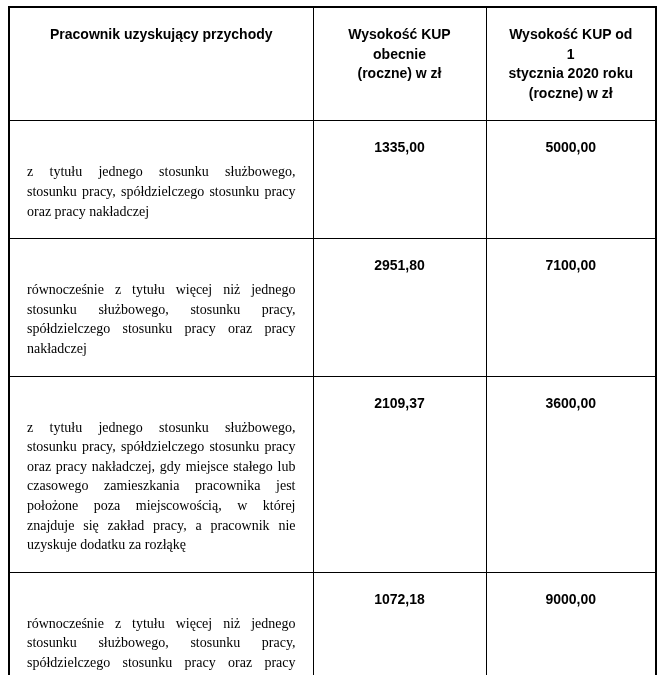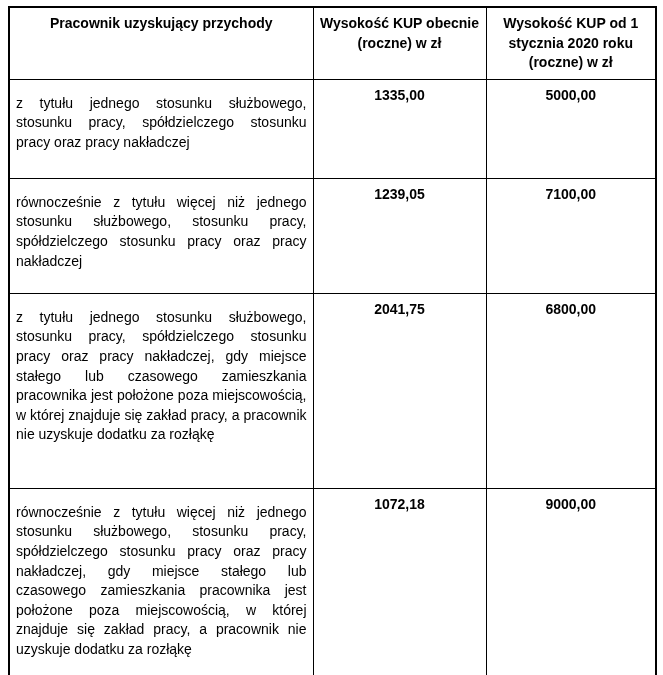--- a/index.html
+++ b/index.html
@@ -26,21 +26,21 @@
     border-collapse: collapse;
     table-layout: fixed;
     border: 2px solid #000000;
     background: #ffffff;
   }
   table.kup th, table.kup td {
     border: 1px solid #000000;
     vertical-align: top;
     font-size: 14px;
     line-height: 1.4;
-    padding: 6px;
+    padding: 17px;
     overflow: hidden;
   }
   
   col.c1 { width: 304px; }
   col.c2 { width: 173px; }
   col.c3 { width: 170px; }
   
   tr.hdr  { height: 56px; }
   tr.r1   { height: 99px; }
   tr.r2   { height: 115px; }
@@ -50,21 +50,22 @@
     font-weight: bold;
     text-align: center;
     padding: 4px 6px 0 6px;
     white-space: pre-line;
   }
   td.desc {
     text-align: justify;
     padding: 0 7px 4px 7px;
   }
   td.desc .desc-text {
-    margin-top: 8px;
+    margin-top: 24px;
+    font-family: Liberation Serif, serif;
   }
   td.num {
     font-weight: bold;
     text-align: center;
     padding-top: 4px;
   }
 </style>
 </head>
 <body>
 
@@ -90,29 +91,29 @@
         <td class="desc">
           <div class="desc-text">z tytułu jednego stosunku służbowego, stosunku pracy, spółdzielczego stosunku pracy oraz pracy nakładczej</div>
         </td>
         <td class="num">1335,00</td>
         <td class="num">5000,00</td>
       </tr>
       <tr class="r2">
         <td class="desc">
           <div class="desc-text">równocześnie z tytułu więcej niż jednego stosunku służbowego, stosunku pracy, spółdzielczego stosunku pracy oraz pracy nakładczej</div>
         </td>
-        <td class="num">1239,05</td>
+        <td class="num">2951,80</td>
         <td class="num">7100,00</td>
       </tr>
       <tr class="r3">
         <td class="desc">
           <div class="desc-text">z tytułu jednego stosunku służbowego, stosunku pracy, spółdzielczego stosunku pracy oraz pracy nakładczej, gdy miejsce stałego lub czasowego zamieszkania pracownika jest położone poza miejscowością, w której znajduje się zakład pracy, a pracownik nie uzyskuje dodatku za rozłąkę</div>
         </td>
-        <td class="num">2041,75</td>
-        <td class="num">6800,00</td>
+        <td class="num">2109,37</td>
+        <td class="num">3600,00</td>
       </tr>
       <tr class="r4">
         <td class="desc">
           <div class="desc-text">równocześnie z tytułu więcej niż jednego stosunku służbowego, stosunku pracy, spółdzielczego stosunku pracy oraz pracy nakładczej, gdy miejsce stałego lub czasowego zamieszkania pracownika jest położone poza miejscowością, w której znajduje się zakład pracy, a pracownik nie uzyskuje dodatku za rozłąkę</div>
         </td>
         <td class="num">1072,18</td>
         <td class="num">9000,00</td>
       </tr>
     </tbody>
   </table>

